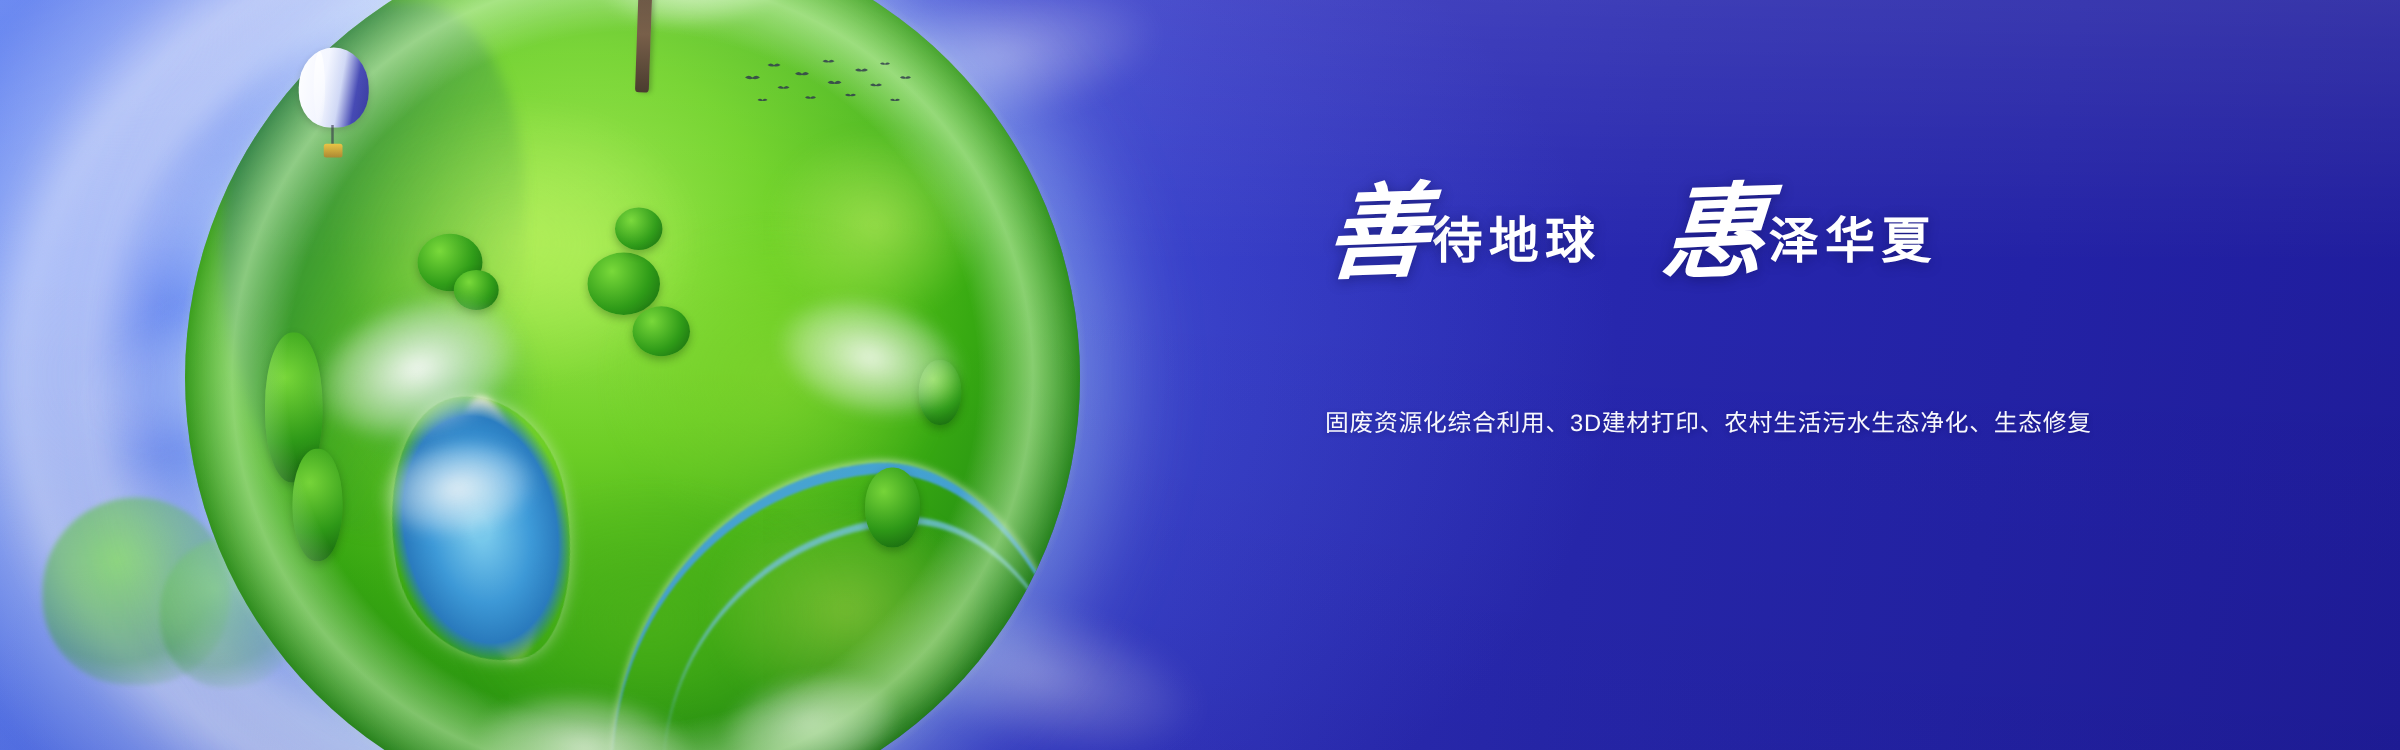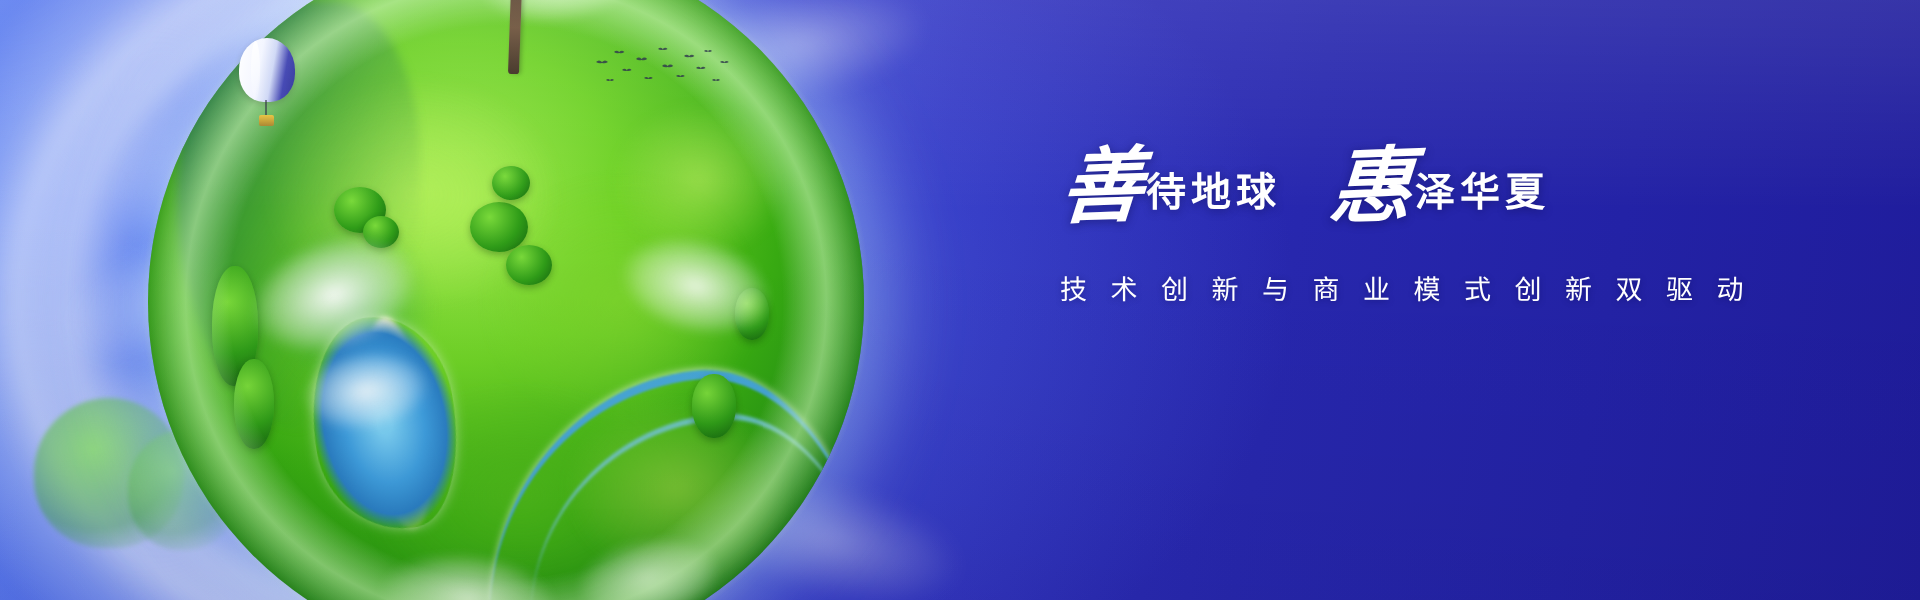--- a/index.html
+++ b/index.html
@@ -327,18 +327,18 @@
   </div>
 
   <div class="sheen"></div>
 
   <div class="copy">
 
     <div class="headline">
       <span class="big">善</span><span class="small">待地球</span><span class="gap"></span><span class="big">惠</span><span class="small">泽华夏</span>
     </div>
 
-    <div class="subtitle">技 术 创 新 与 商 业 模 式 创 新 双 驱 动</div>
-
+
+    <div class="desc">固废资源化综合利用、3D建材打印、农村生活污水生态净化、生态修复</div>
 
 
   </div>
 </div>
 
 </body></html>

